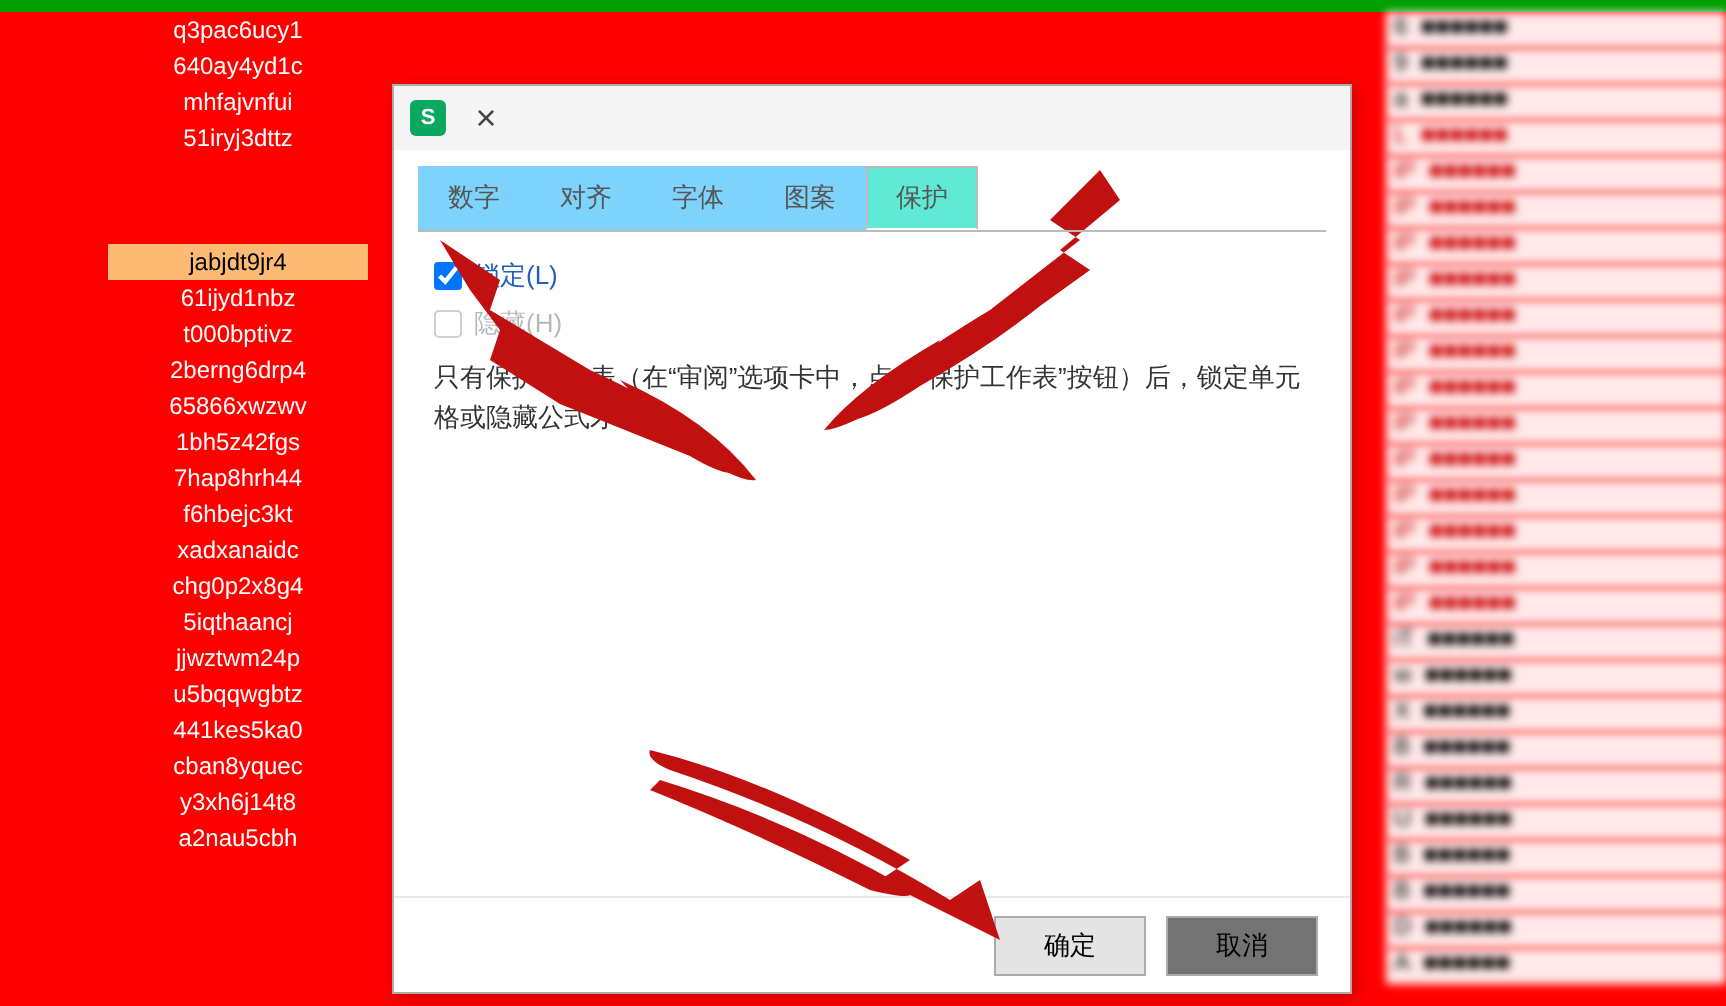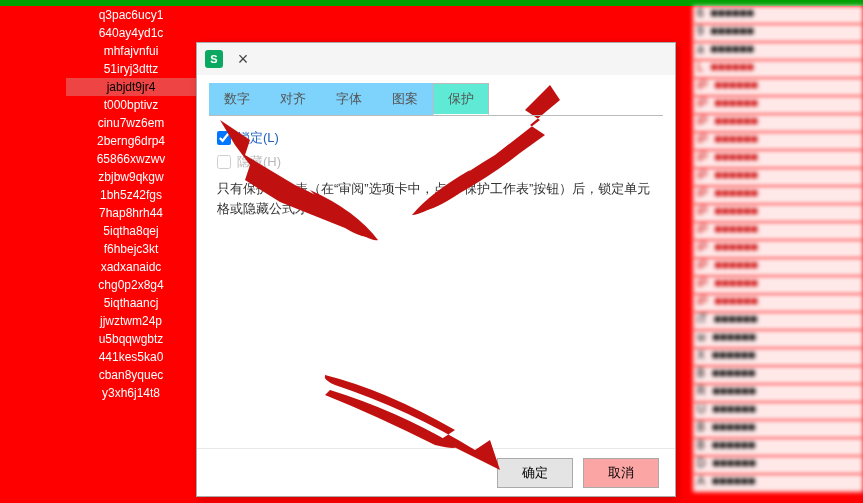--- a/index.html
+++ b/index.html
@@ -3,23 +3,23 @@
 <meta charset="utf-8">
 <style>
   * { box-sizing: border-box; margin: 0; padding: 0; font-family: "Microsoft YaHei", sans-serif; }
   html, body { width: 863px; height: 503px; overflow: hidden; }
   body { background: #ff0000; position: relative; }
 
   
   .topbar { position:absolute; top:0; left:0; right:0; height:6px; background:#00a000; }
 
   
-  .left-col { position:absolute; top:6px; left:66px; width:130px; }
+  .left-col { position:absolute; top:6px; left:54px; width:130px; }
   .left-col .cell { height:18px; line-height:18px; font-size:12px; color:#fff; text-align:center; overflow:hidden; white-space:nowrap; }
-  .left-col .cell.sel { background:#ef4444; color:#000; }
+  .left-col .cell.sel { background:#fdba74; color:#000;margin-top:44px; }
 
   
   .right-col { position:absolute; top:6px; right:0; width:170px; }
   .right-col .cell { height:18px; font-size:12px; color:#000; background:#ffe8e8; padding-left:4px; overflow:hidden; white-space:nowrap; filter: blur(2px); }
   .right-col .cell.red { color:#c00; }
 
   
   .dialog {
     position:absolute; top:42px; left:196px; width:480px; height:455px;
     background:#fff; border:1px solid #aaa; box-shadow: 2px 2px 8px rgba(0,0,0,0.2);
@@ -59,57 +59,56 @@
   .chk-row .locked { color:#2060c0; }
   .chk-row.dimmed { opacity:0.35; }
   .desc { margin-top:8px; line-height:20px; color:#333; }
 
   .btnbar {
     height:48px; display:flex; justify-content:flex-end; align-items:center;
     gap:10px; padding:0 16px; border-top:1px solid #e8e8e8;
   }
   .btnbar button {
     padding:5px 24px; font-size:13px; border:1px solid #aaa;
-    background:#fca5a5; cursor:pointer;
+    background:#737373; cursor:pointer;
   }
   .btnbar button.primary { background:#e4e4e4; }
 
   
   .arrow { position:absolute; pointer-events:none; }
   .arrow svg { display:block; }
   .arrow .flame { fill:#c01010; }
 </style>
 </head>
 <body>
 
 <div class="topbar"></div>
 
 <div class="left-col" id="left-col">
     <div class="cell">q3pac6ucy1</div>
     <div class="cell">640ay4yd1c</div>
     <div class="cell">mhfajvnfui</div>
     <div class="cell">51iryj3dttz</div>
     <div class="cell sel">jabjdt9jr4</div>
+    <div class="cell">61ijyd1nbz</div>
     <div class="cell">t000bptivz</div>
-    <div class="cell">cinu7wz6em</div>
     <div class="cell">2berng6drp4</div>
     <div class="cell">65866xwzwv</div>
-    <div class="cell">zbjbw9qkgw</div>
     <div class="cell">1bh5z42fgs</div>
     <div class="cell">7hap8hrh44</div>
-    <div class="cell">5iqtha8qej</div>
     <div class="cell">f6hbejc3kt</div>
     <div class="cell">xadxanaidc</div>
     <div class="cell">chg0p2x8g4</div>
     <div class="cell">5iqthaancj</div>
     <div class="cell">jjwztwm24p</div>
     <div class="cell">u5bqqwgbtz</div>
     <div class="cell">441kes5ka0</div>
     <div class="cell">cban8yquec</div>
     <div class="cell">y3xh6j14t8</div>
+    <div class="cell">a2nau5cbh</div>
   </div>
 
 <div class="right-col" id="right-col">
     <div class="cell">6&nbsp;&nbsp;■■■■■■</div>
     <div class="cell">9&nbsp;&nbsp;■■■■■■</div>
     <div class="cell">a&nbsp;&nbsp;■■■■■■</div>
     <div class="cell red">L&nbsp;&nbsp;■■■■■■</div>
     <div class="cell red">iP&nbsp;&nbsp;■■■■■■</div>
     <div class="cell red">iP&nbsp;&nbsp;■■■■■■</div>
     <div class="cell red">iP&nbsp;&nbsp;■■■■■■</div>

